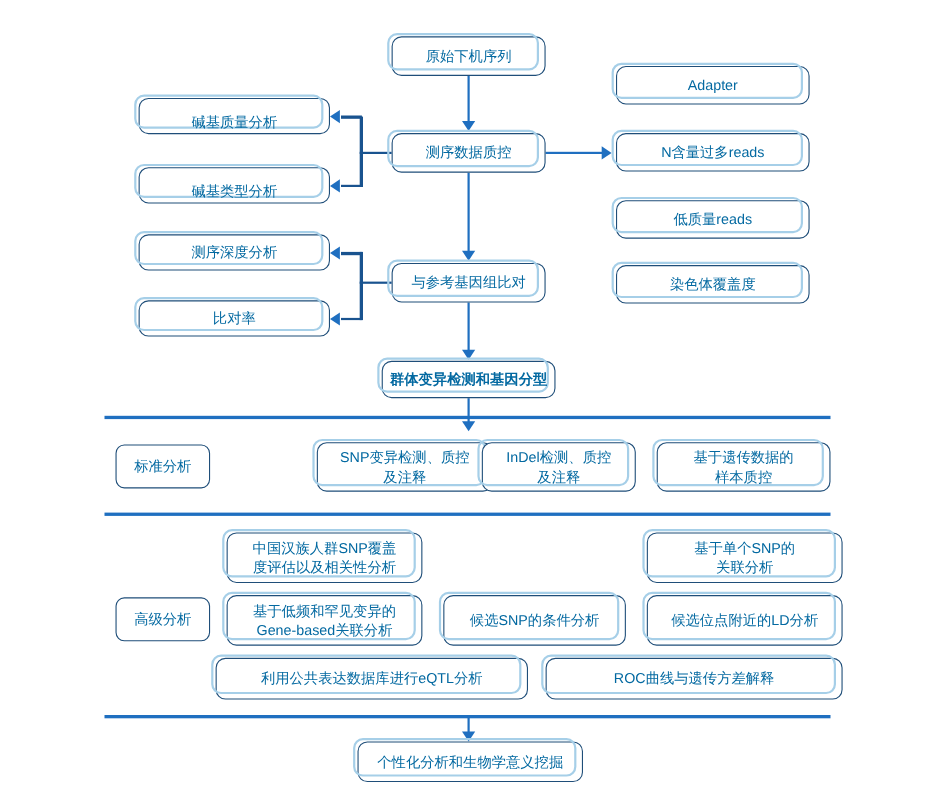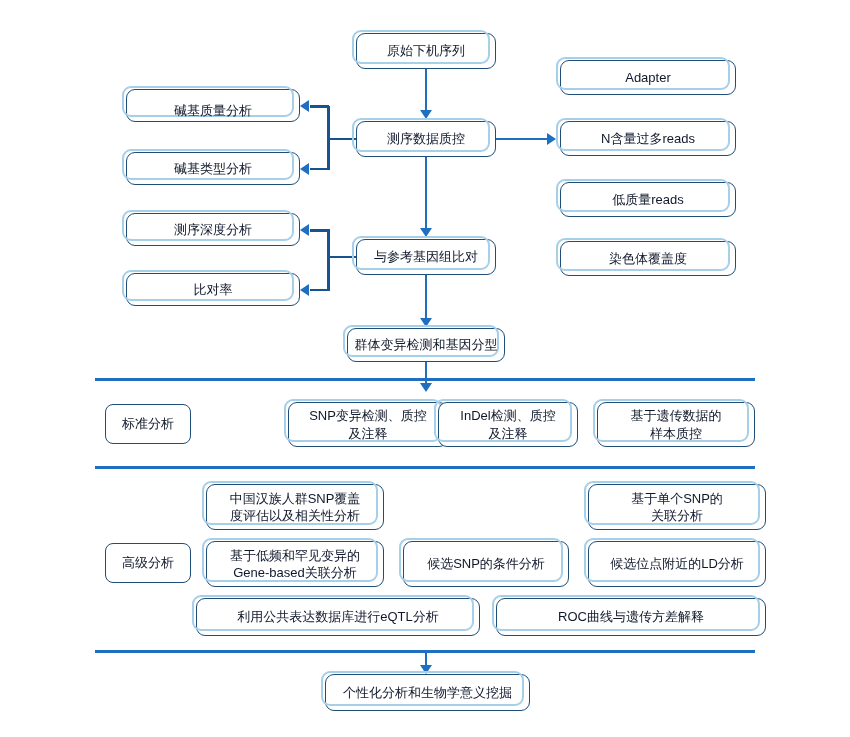--- a/index.html
+++ b/index.html
@@ -16,21 +16,21 @@
   .node{
     position:absolute;
     box-sizing:border-box;
     background:#ffffff;
     border:1.4px solid #1f4e79;
     border-radius:9px;
     display:flex;align-items:center;justify-content:center;
     text-align:center;
     font-size:13px;
     line-height:1.32;
-    color:#0f172a;
+    color:#0369a1;
     z-index:4;
     padding:2px 6px;
   }
   
   .node::before{
     content:"";
     position:absolute;
     left:-5px; top:-4px;
     width:100%;height:100%;
     box-sizing:border-box;
@@ -93,21 +93,21 @@
   <div class="vline thick" style="left:327px;top:106px;height:64px;"></div>
   <div class="hline thick" style="left:310px;top:105px;width:19px;"></div>
   <div class="arrow-left" style="left:300px;top:100px;"></div>
   <div class="hline thick" style="left:310px;top:167.5px;width:19px;"></div>
   <div class="arrow-left" style="left:300px;top:162.5px;"></div>
 
   <div class="node" style="left:126px;top:89px;width:174px;height:33px;align-items:flex-end;">
     <span class="txt">碱基质量分析</span>
   </div>
 
-  <div class="node" style="left:126px;top:152px;width:174px;height:33px;">
+  <div class="node" style="left:126px;top:152px;width:174px;height:33px;align-items:flex-end;">
     <span class="txt">碱基类型分析</span>
   </div>
 
   <div class="hline" style="left:496px;top:137.7px;width:52px;"></div>
   <div class="arrow-right" style="left:547px;top:132.7px;"></div>
 
   <div class="node" style="left:560px;top:60px;width:176px;height:35px;">
     <span class="txt">Adapter</span>
   </div>
 
@@ -141,21 +141,21 @@
     <span class="txt">测序深度分析</span>
   </div>
 
   <div class="node" style="left:126px;top:273px;width:174px;height:33px;">
     <span class="txt">比对率</span>
   </div>
 
   <div class="vline" style="left:424.7px;top:275px;height:45px;"></div>
   <div class="arrow-down" style="left:420px;top:318px;"></div>
 
-  <div class="node" style="left:347px;top:328px;width:158px;height:34px;">
+  <div class="node" style="left:347px;top:328px;width:158px;height:34px;font-weight:bold;">
     <span class="txt">群体变异检测和基因分型</span>
   </div>
 
   <div class="vline" style="left:424.7px;top:362px;height:27px;"></div>
   <div class="arrow-down" style="left:420px;top:383px;"></div>
 
   <div class="divider" style="left:95px;top:378px;width:660px;"></div>
 
   <div class="node plain" style="left:105px;top:404px;width:86px;height:40px;border-radius:8px;">
     <span class="txt">标准分析</span>

